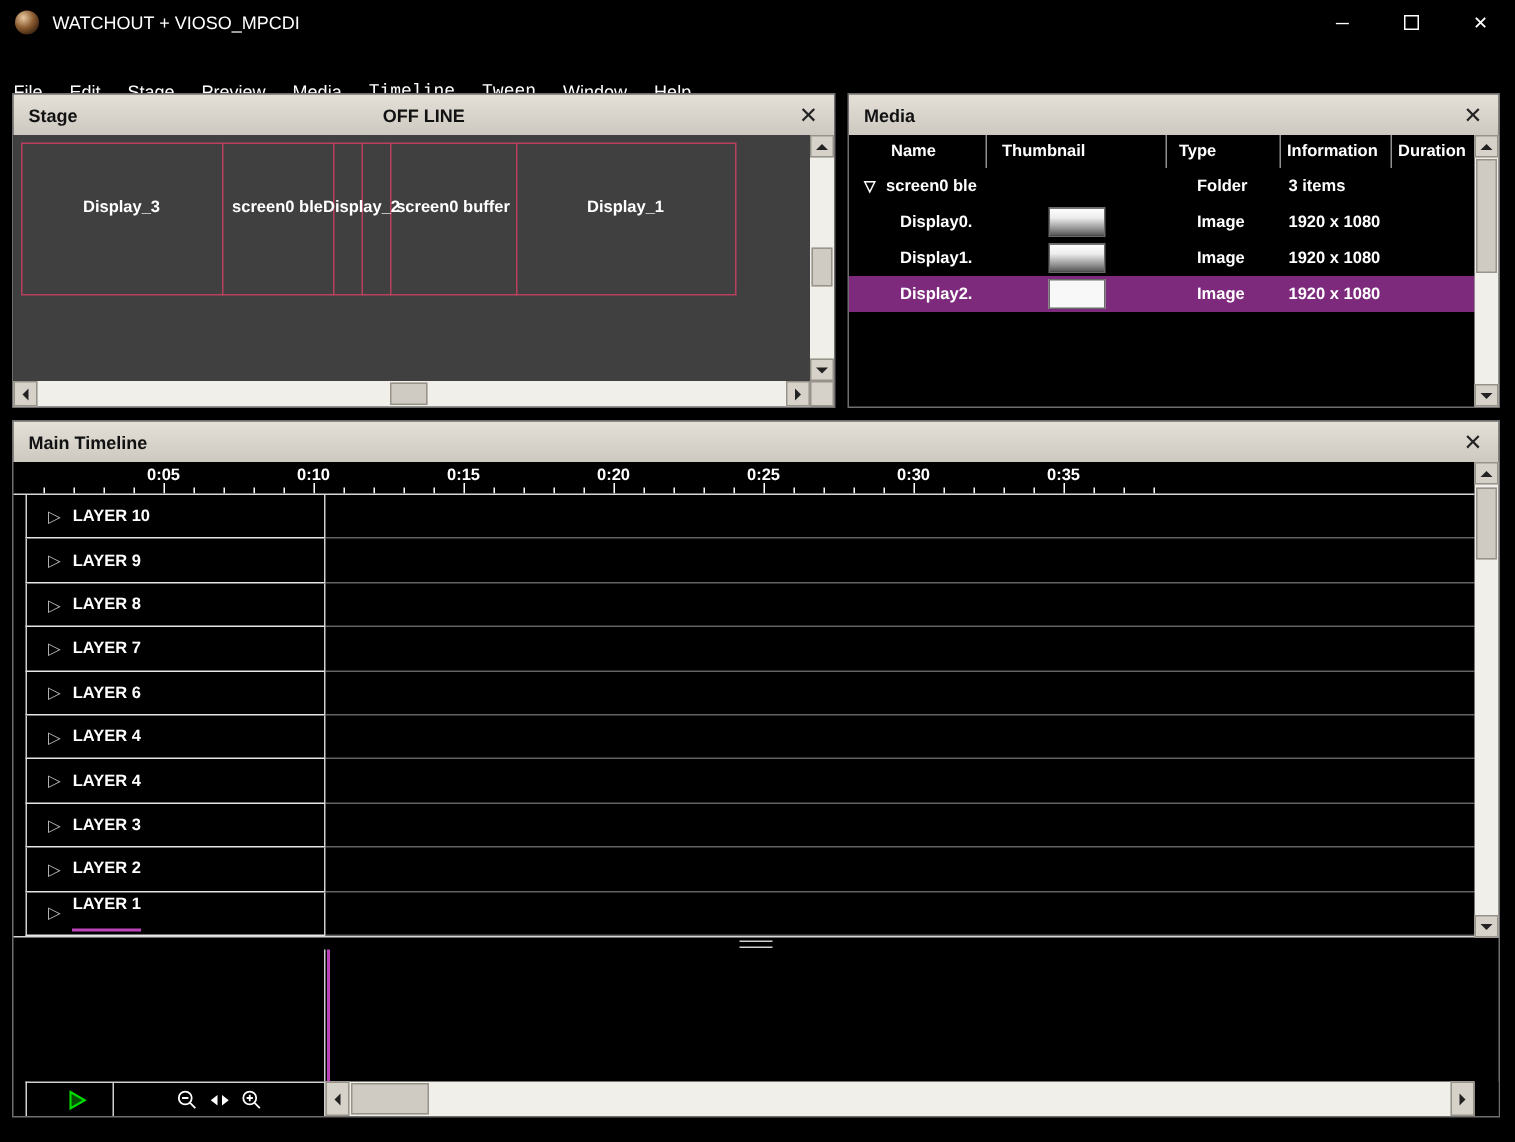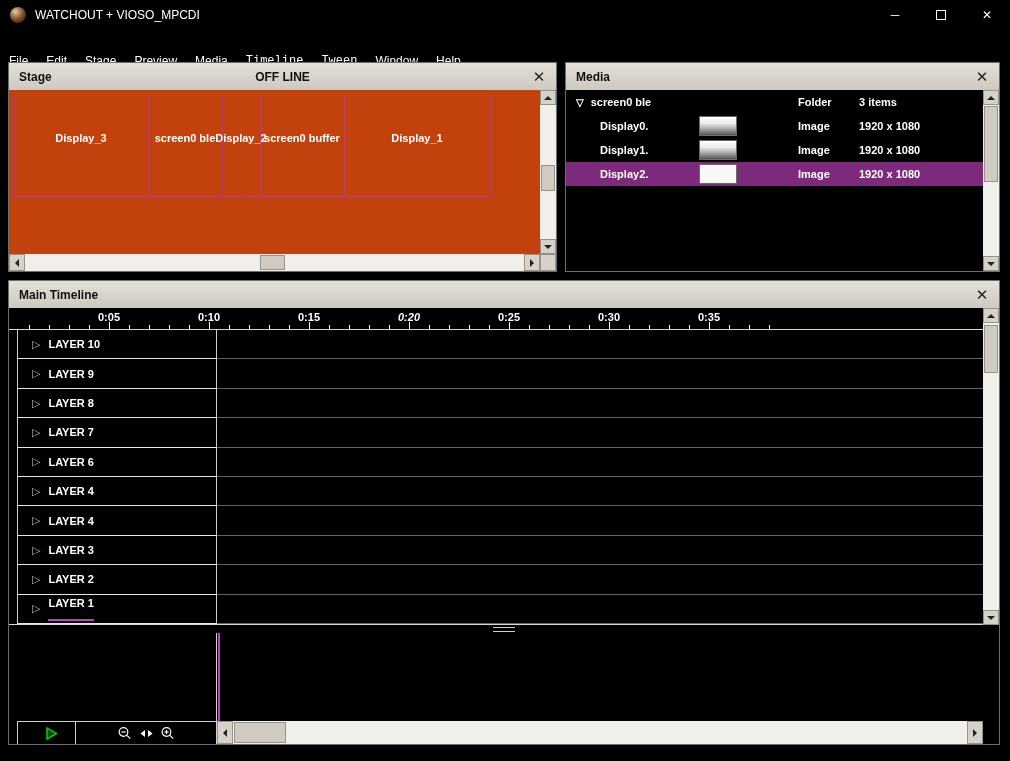--- a/index.html
+++ b/index.html
@@ -50,21 +50,21 @@
   .sb-btn::after { content:""; position:absolute; left:50%; top:50%;
                    transform:translate(-50%,-50%); border:4px solid transparent; }
   .sb-btn.up::after    { border-bottom-color:#222; margin-top:-2px; }
   .sb-btn.down::after  { border-top-color:#222;    margin-top:2px; }
   .sb-btn.left::after  { border-right-color:#222;  margin-left:-2px; }
   .sb-btn.right::after { border-left-color:#222;   margin-left:2px; }
   .sb-corner { width:16px; flex:none; background:#d6d2ca; border:1px solid #97938b; }
 
   
   .stage-body { flex:1; display:flex; min-height:0; }
-  .stage-canvas { flex:1; position:relative; background:#c2410c; overflow:hidden; }
+  .stage-canvas { flex:1; position:relative; background:#404040; overflow:hidden; }
   .stage-outer-rect { position:absolute; border:1px solid var(--outline); }
   .stage-divider { position:absolute; width:1px; background:var(--outline); }
   .display-label { position:absolute; transform:translate(-50%,-50%); color:#fff;
                    font-size:11px; font-weight:700; white-space:nowrap; }
   .stage-bottom { height:17px; flex:none; display:flex; }
 
   
   .media-body { flex:1; display:flex; min-height:0; }
   .media-table { flex:1; min-width:0; display:flex; flex-direction:column; }
   .media-header { height:22px; flex:none; display:flex; color:#fff; font-size:11px; font-weight:700; }
@@ -195,20 +195,27 @@
   </div>
 </div>
 
 <div class="panel" id="media-panel">
   <div class="panel-titlebar">
     <span class="panel-title">Media</span>
     <span class="panel-close">✕</span>
   </div>
   <div class="media-body">
     <div class="media-table">
+      <div class="media-header">
+          <div class="media-col" style="width: 92px; padding-left: 28px;">Name</div>
+          <div class="media-col" style="width: 120px; padding-left: 10px;">Thumbnail</div>
+          <div class="media-col" style="width: 76px; padding-left: 8px;">Type</div>
+          <div class="media-col" style="width: 74px; padding-left: 4px;">Information</div>
+          <div class="media-col" style="width: 57px; padding-left: 4px;">Duration</div>
+        </div>
       <div class="media-rows">
           <div class="media-row">
             <div class="cell name-cell" style="width: 92px; padding-left: 10px;">
               <span class="tri">▽</span>
               <span>screen0 ble</span>
             </div>
             <div class="cell thumb-cell" style="width: 120px;"></div>
             <div class="cell" style="width: 76px; padding-left: 20px;">Folder</div>
             <div class="cell" style="width: 74px; padding-left: 5px;">3 items</div>
             <div class="cell" style="width: 57px; padding-left: 4px;"></div>
@@ -282,21 +289,21 @@
           <div class="tick minor" style="left: 240px;"></div>
           <div class="tick minor" style="left: 260px;"></div>
           <div class="tick minor" style="left: 280px;"></div>
           <div class="tick major" style="left: 300px;"></div>
           <div class="tick-label" style="left: 300px;">0:15</div>
           <div class="tick minor" style="left: 320px;"></div>
           <div class="tick minor" style="left: 340px;"></div>
           <div class="tick minor" style="left: 360px;"></div>
           <div class="tick minor" style="left: 380px;"></div>
           <div class="tick major" style="left: 400px;"></div>
-          <div class="tick-label" style="left: 400px; font-style: italic;">0:20</div>
+          <div class="tick-label" style="left: 400px;">0:20</div>
           <div class="tick minor" style="left: 420px;"></div>
           <div class="tick minor" style="left: 440px;"></div>
           <div class="tick minor" style="left: 460px;"></div>
           <div class="tick minor" style="left: 480px;"></div>
           <div class="tick major" style="left: 500px;"></div>
           <div class="tick-label" style="left: 500px;">0:25</div>
           <div class="tick minor" style="left: 520px;"></div>
           <div class="tick minor" style="left: 540px;"></div>
           <div class="tick minor" style="left: 560px;"></div>
           <div class="tick minor" style="left: 580px;"></div>

